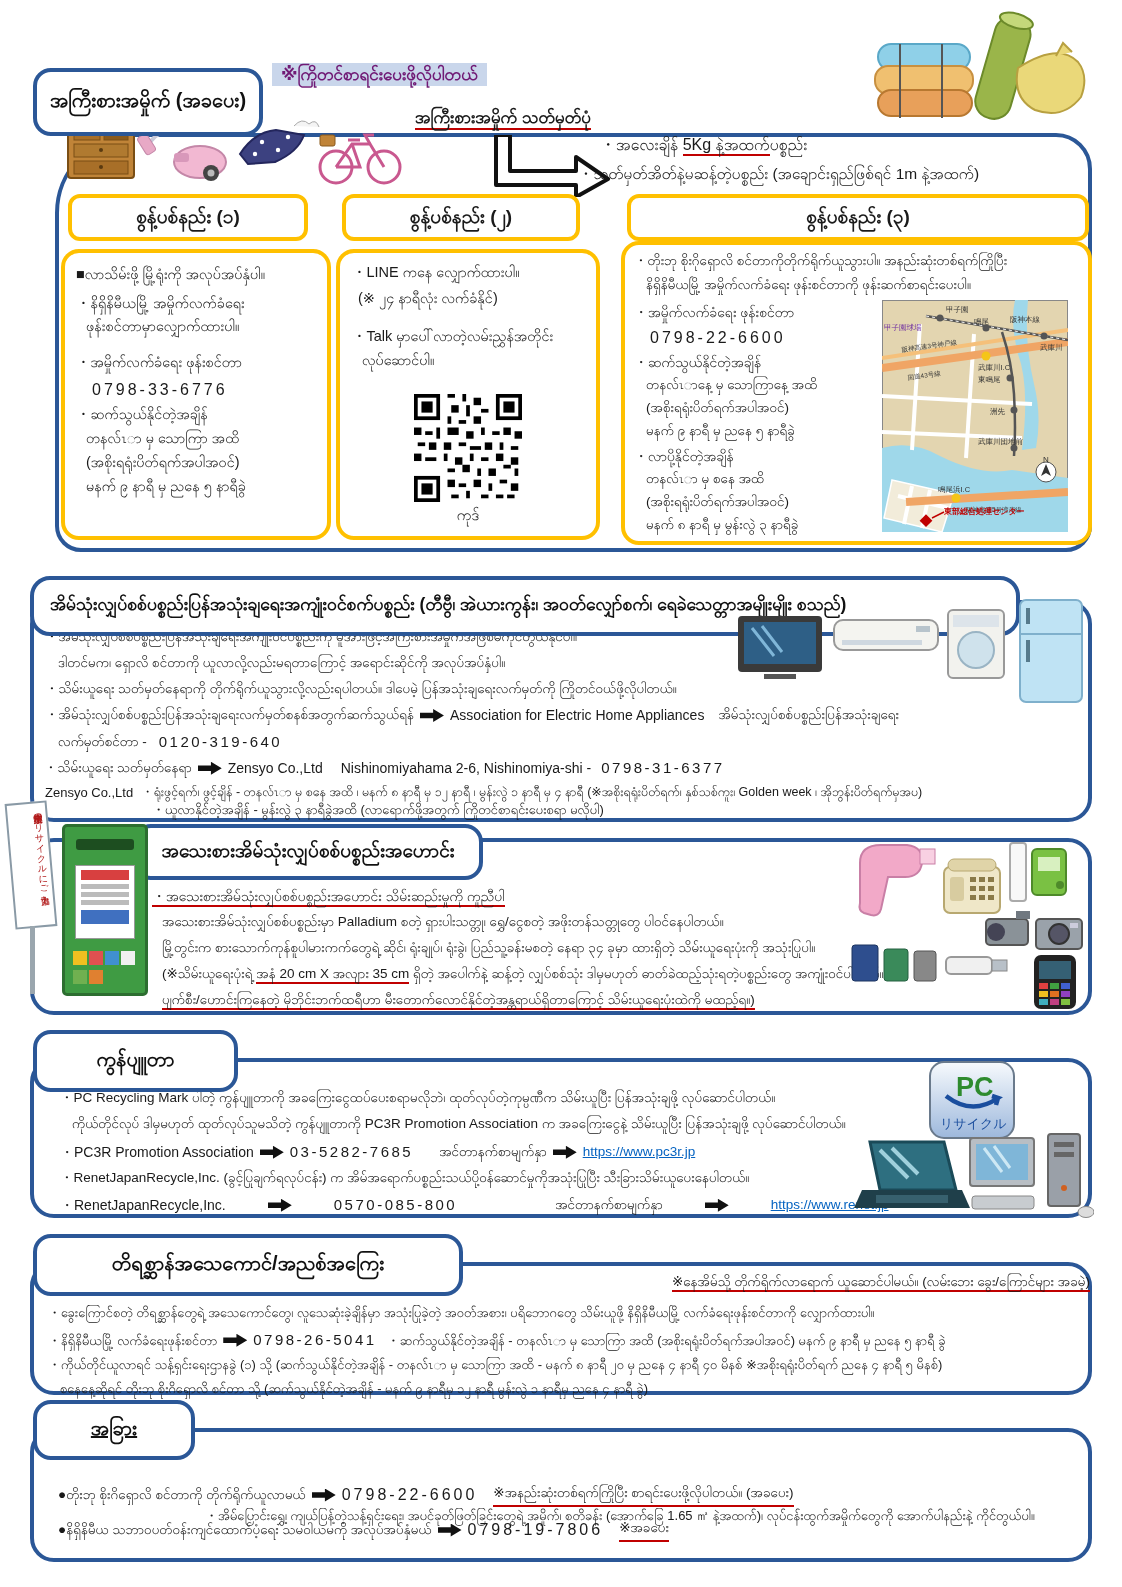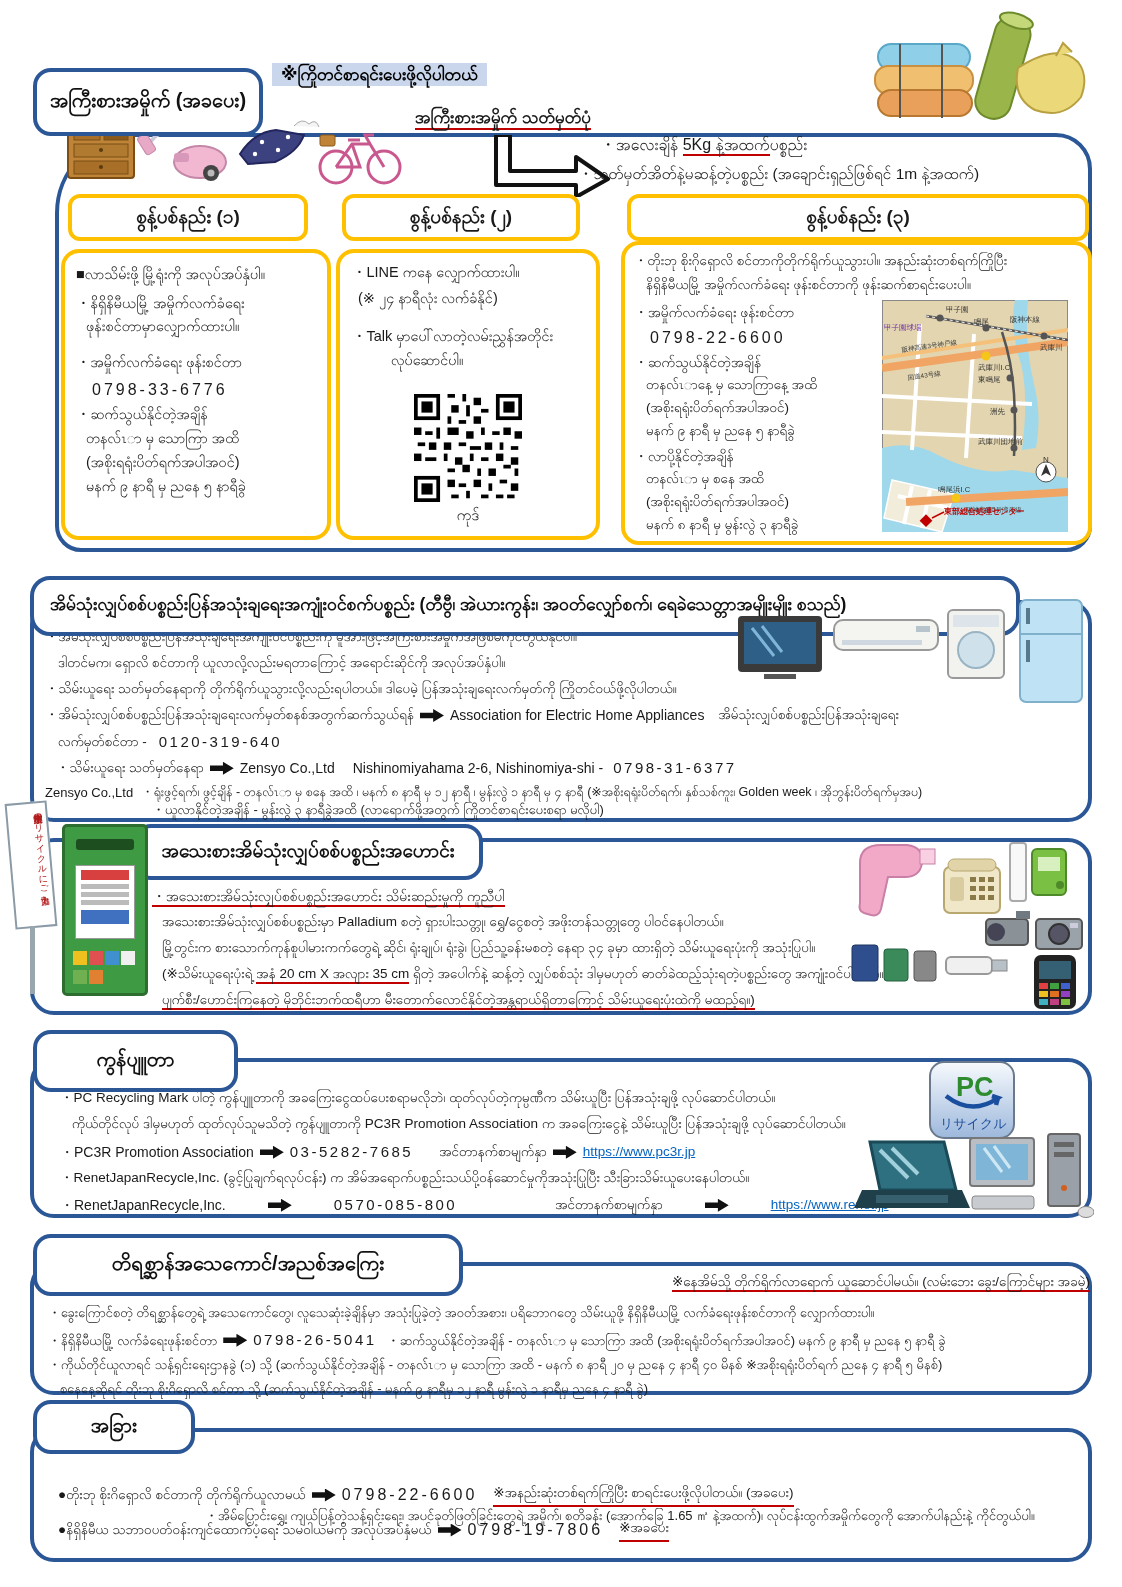--- a/index.html
+++ b/index.html
@@ -18,21 +18,21 @@
         display:flex;align-items:center;justify-content:center;font-weight:bold;font-size:19px;z-index:4;}
   .t{position:absolute;font-size:14px;line-height:1.5;z-index:3;color:#1a1a1a;}
   .flexline{display:flex;align-items:center;white-space:nowrap;}
   .rul{border-bottom:2.5px solid var(--red);padding-bottom:1px;}
   .phone{letter-spacing:2.5px;font-size:15px;}
   .phone-lg{letter-spacing:3px;font-size:16px;}
   .arr{display:inline-block;width:24px;height:13px;background:#111;flex:0 0 auto;
        clip-path:polygon(0 28%,55% 28%,55% 0,100% 50%,55% 100%,55% 72%,0 72%);
        vertical-align:-1px;margin:0 6px;}
   .link{color:var(--link);text-decoration:underline;}
-  .hl{background:#c9d6eb;padding:2px 9px;color:#000000;font-weight:bold;}
+  .hl{background:#c9d6eb;padding:2px 9px;color:#701a75;font-weight:bold;}
   svg text{font-family:"Liberation Sans","DejaVu Sans",sans-serif;}
 </style>
 </head>
 <body>
 
 <div id="page">
 
   <div class="box" style="left:55px;top:133px;width:1037px;height:419px;border-radius:80px 36px 26px 26px;"></div>
 
   <div class="pill" style="left:33px;top:68px;width:230px;height:68px;font-size:20px;">
@@ -124,21 +124,21 @@
   <div class="t" style="left:86px;top:452px;font-size:14.5px;">(အစိုးရရုံးပိတ်ရက်အပါအဝင်)</div>
   <div class="t" style="left:86px;top:476px;font-size:14.5px;">မနက် ၉ နာရီ မှ ညနေ ၅ နာရီခွဲ</div>
 
   <div class="ytitle" style="left:342px;top:194px;width:238px;height:47px;">
     <span>စွန့်ပစ်နည်း (၂)</span>
   </div>
   <div class="ybox" style="left:336px;top:249px;width:264px;height:291px;"></div>
   <div class="t" style="left:352px;top:262px;font-size:14.5px;">・LINE ကနေ လျှောက်ထားပါ။</div>
   <div class="t" style="left:358px;top:288px;font-size:14.5px;">(※ ၂၄ နာရီလုံး လက်ခံနိုင်)</div>
   <div class="t" style="left:352px;top:326px;font-size:14.5px;">・Talk မှာပေါ်လာတဲ့လမ်းညွှန်အတိုင်း</div>
-  <div class="t" style="left:362px;top:350px;font-size:14.5px;margin-left:29px;">လုပ်ဆောင်ပါ။</div>
+  <div class="t" style="left:362px;top:350px;font-size:14.5px;">လုပ်ဆောင်ပါ။</div>
 
   <svg class="abs" style="left:414px;top:394px;z-index:3;" width="108" height="108" viewBox="0 0 29 29">
     <rect width="29" height="29" fill="#fff"></rect>
     <g fill="#000">
       <rect x="0" y="0" width="7" height="7"></rect>
         <rect x="22" y="0" width="7" height="7"></rect>
         <rect x="0" y="22" width="7" height="7"></rect>
     </g>
     <g fill="#fff">
       <rect x="1" y="1" width="5" height="5"></rect>
@@ -314,21 +314,21 @@
     <span class="arr"></span>
     <span style="font-size:14px;">Association for Electric Home Appliances</span>
     <span style="width:14px;"></span>
     <span>အိမ်သုံးလျှပ်စစ်ပစ္စည်းပြန်အသုံးချရေး</span>
   </div>
   <div class="t flexline" style="left:58px;top:731px;font-size:13.5px;">
     <span>လက်မှတ်စင်တာ -</span>
     <span style="width:12px;"></span>
     <span class="phone">0120-319-640</span>
   </div>
-  <div class="t flexline" style="left:56px;top:757px;font-size:13.5px;align-items:center;">
+  <div class="t flexline" style="left:44px;top:757px;font-size:13.5px;align-items:center;">
     <span>・သိမ်းယူရေး သတ်မှတ်နေရာ</span>
     <span class="arr"></span>
     <span style="font-size:14px;">Zensyo Co.,Ltd</span>
     <span style="width:18px;"></span>
     <span style="font-size:14px;">Nishinomiyahama 2-6, Nishinomiya-shi  -</span>
     <span style="width:10px;"></span>
     <span class="phone">0798-31-6377</span>
   </div>
   <div class="t flexline" style="left:45px;top:783px;font-size:12.5px;">
     <span style="font-size:13px;">Zensyo Co.,Ltd</span>
@@ -509,21 +509,21 @@
     <span>・နိရှိနိမီယမြို့ လက်ခံရေးဖုန်းစင်တာ</span>
     <span class="arr"></span>
     <span class="phone">0798-26-5041</span>
     <span style="width:10px;"></span>
     <span>・ဆက်သွယ်နိုင်တဲ့အချိန် - တနလ်ၤာ မှ သောကြာ အထိ (အစိုးရရုံးပိတ်ရက်အပါအဝင်) မနက် ၉ နာရီ မှ ညနေ ၅ နာရီ ခွဲ</span>
   </div>
   <div class="t" style="left:48px;top:1355px;font-size:13px;white-space:nowrap;">・ကိုယ်တိုင်ယူလာရင် သန့်ရှင်းရေးဌာနခွဲ (၁) သို့ (ဆက်သွယ်နိုင်တဲ့အချိန် - တနလ်ၤာ မှ သောကြာ အထိ - မနက် ၈ နာရီ ၂၀ မှ ညနေ ၄ နာရီ ၄၀ မိနစ် ※အစိုးရရုံးပိတ်ရက် ညနေ ၄ နာရီ ၅ မိနစ်)</div>
   <div class="t" style="left:60px;top:1379px;font-size:13px;white-space:nowrap;">စနေနေ့ဆိုရင် တိုးဘု စိုးဂိရှောလိ စင်တာ သို့ (ဆက်သွယ်နိုင်တဲ့အချိန် - မနက် ၉ နာရီမှ ၁၂ နာရီ   မွန်းလွဲ ၁ နာရီမှ ညနေ ၄ နာရီ ခွဲ)</div>
 
   <div class="box" style="left:30px;top:1428px;width:1062px;height:134px;border-radius:24px;"></div>
-  <div class="pill" style="left:33px;top:1400px;width:162px;height:54px;font-size:20px;">
+  <div class="pill" style="left:33px;top:1400px;width:162px;height:60px;font-size:20px;text-decoration:underline;">
     <span>အခြား</span>
   </div>
   <div class="t" style="left:205px;top:1506px;width:885px;font-size:13px;">・အိမ်ပြောင်းရွှေ့၊ ကျယ်ပြန့်တဲ့သန့်ရှင်းရေး၊ အပင်ခုတ်ဖြတ်ခြင်းတွေရဲ့ အမှိုက်၊ စတိခန်း (အောက်ခြေ 1.65 ㎡ နဲ့အထက်)၊ လုပ်ငန်းထွက်အမှိုက်တွေကို အောက်ပါနည်းနဲ့ ကိုင်တွယ်ပါ။</div>
   <div class="t flexline" style="left:58px;top:1483px;font-size:13.5px;">
     <span>●တိုးဘု စိုးဂိရှောလိ စင်တာကို တိုက်ရိုက်ယူလာမယ်</span>
     <span class="arr"></span>
     <span class="phone-lg">0798-22-6600</span>
     <span style="width:16px;"></span>
     <span class="rul">※အနည်းဆုံးတစ်ရက်ကြိုပြီး စာရင်းပေးဖို့လိုပါတယ်။ (အခပေး)</span>
   </div>

